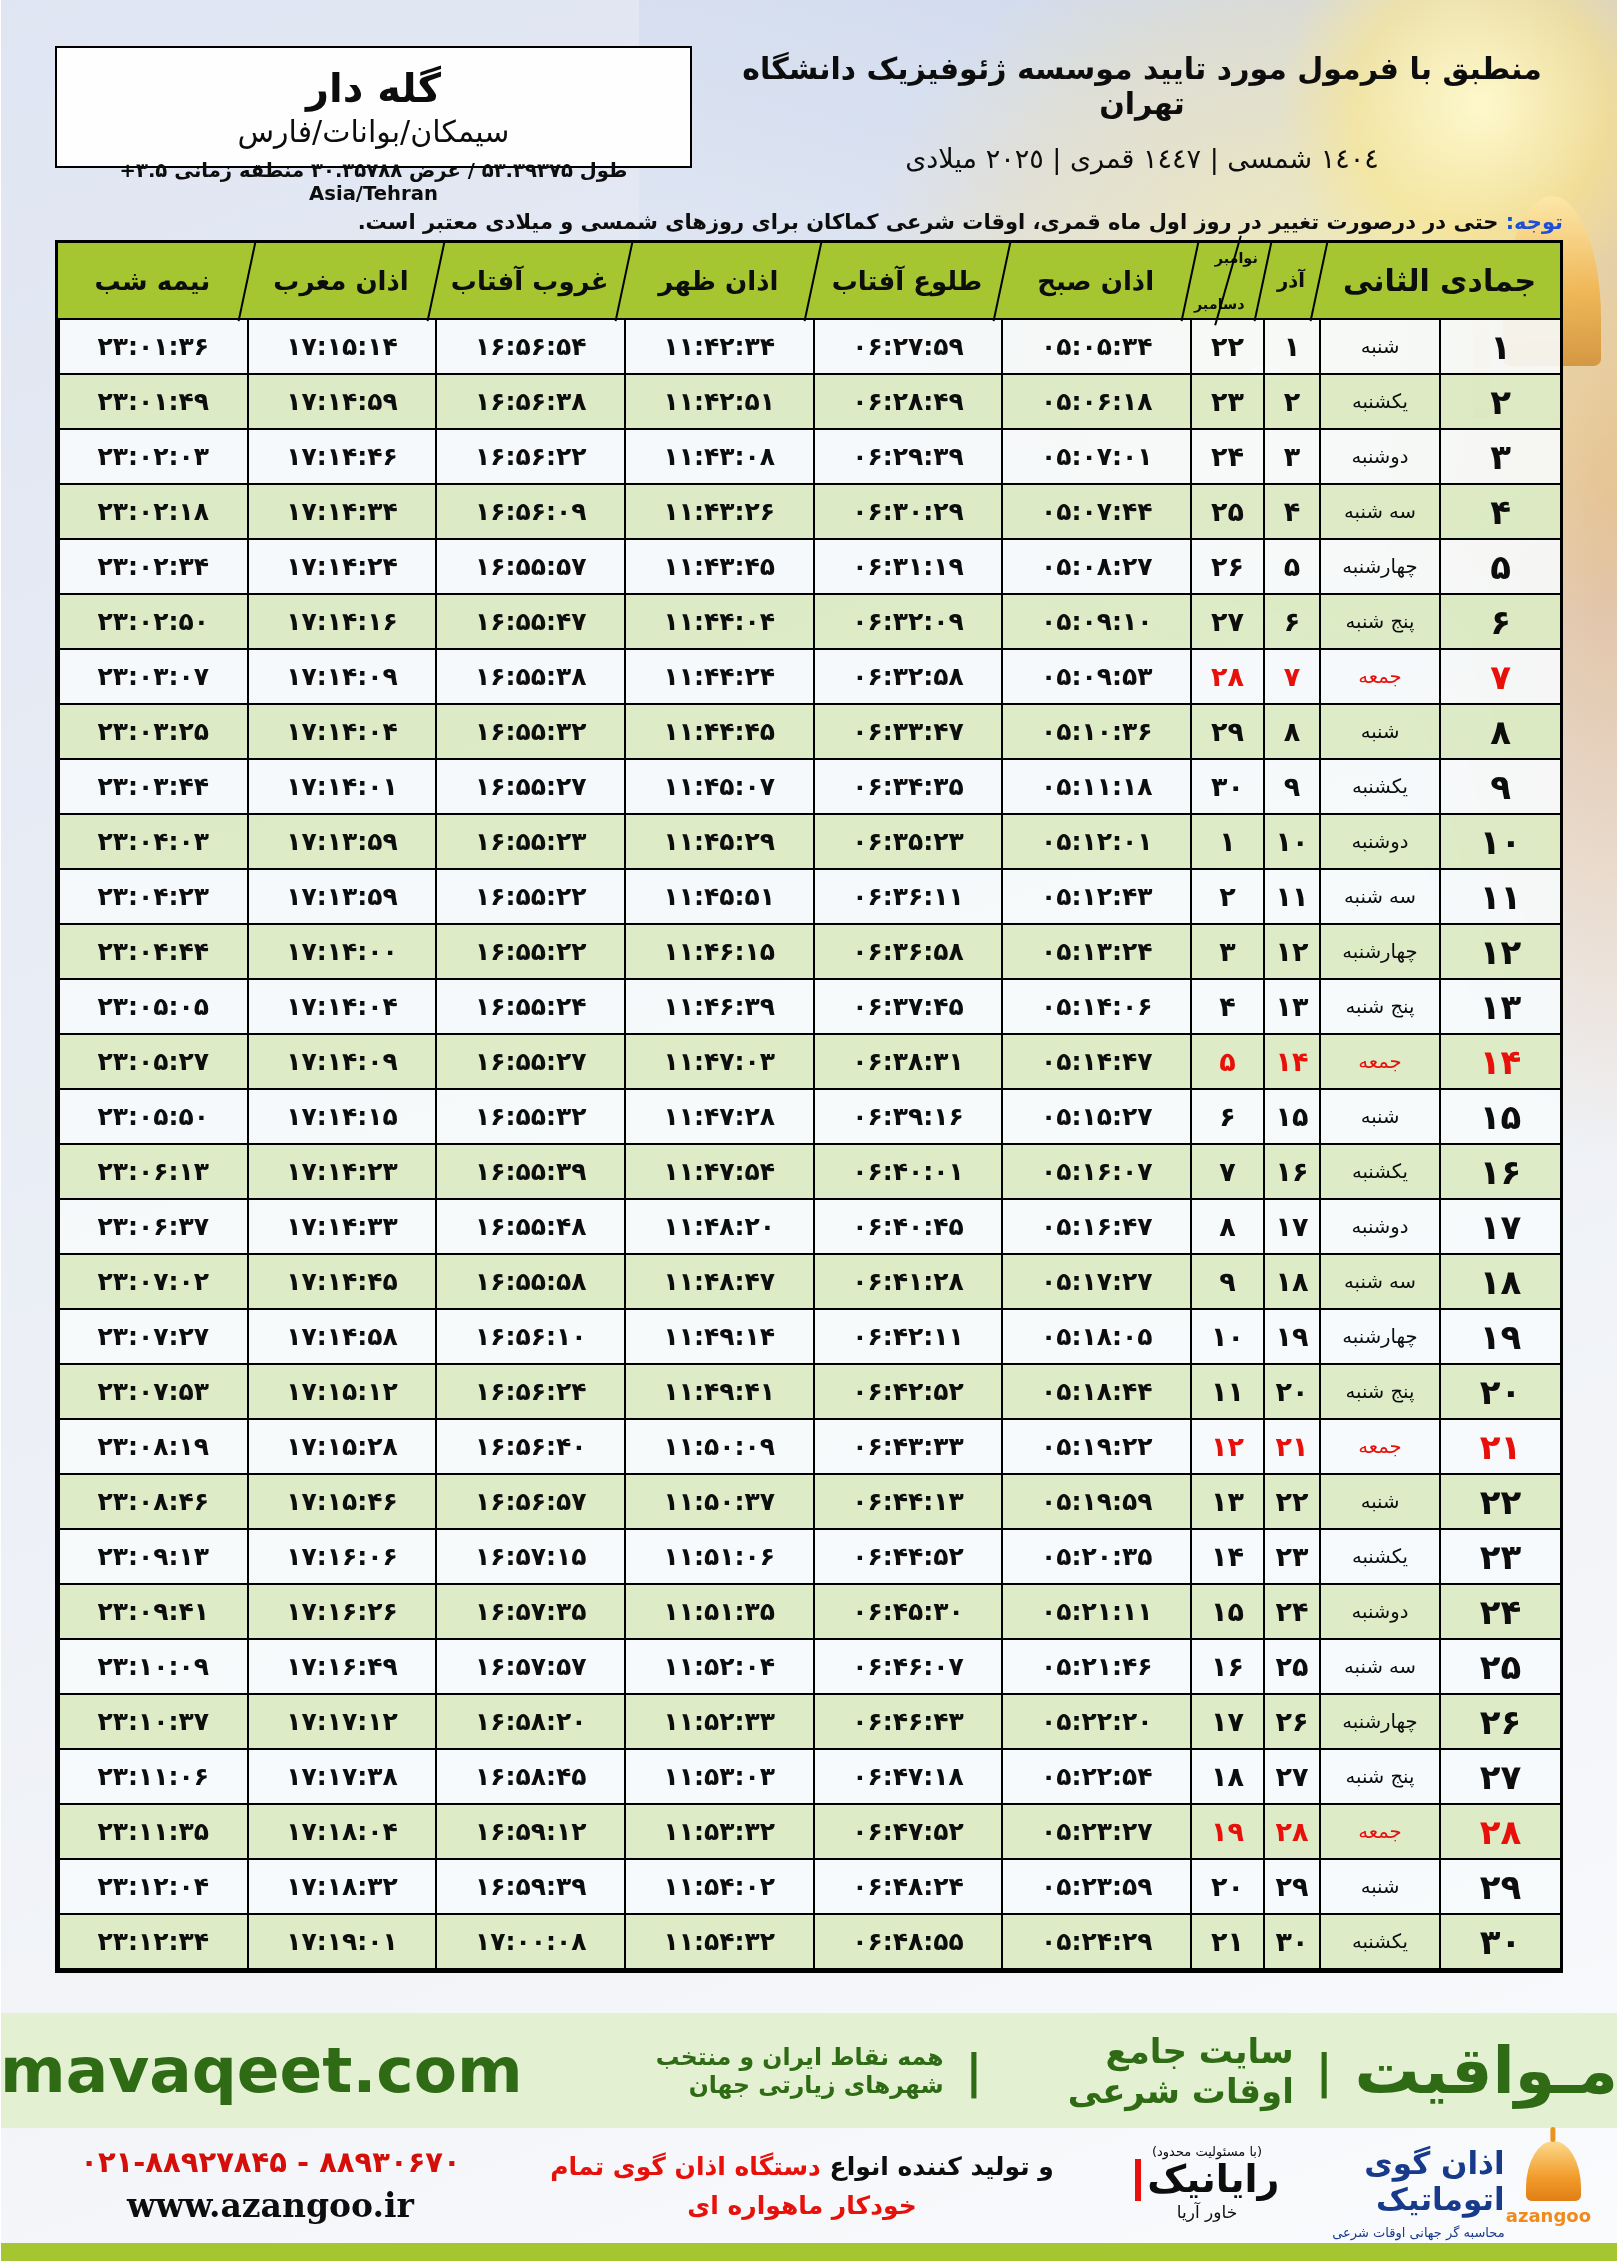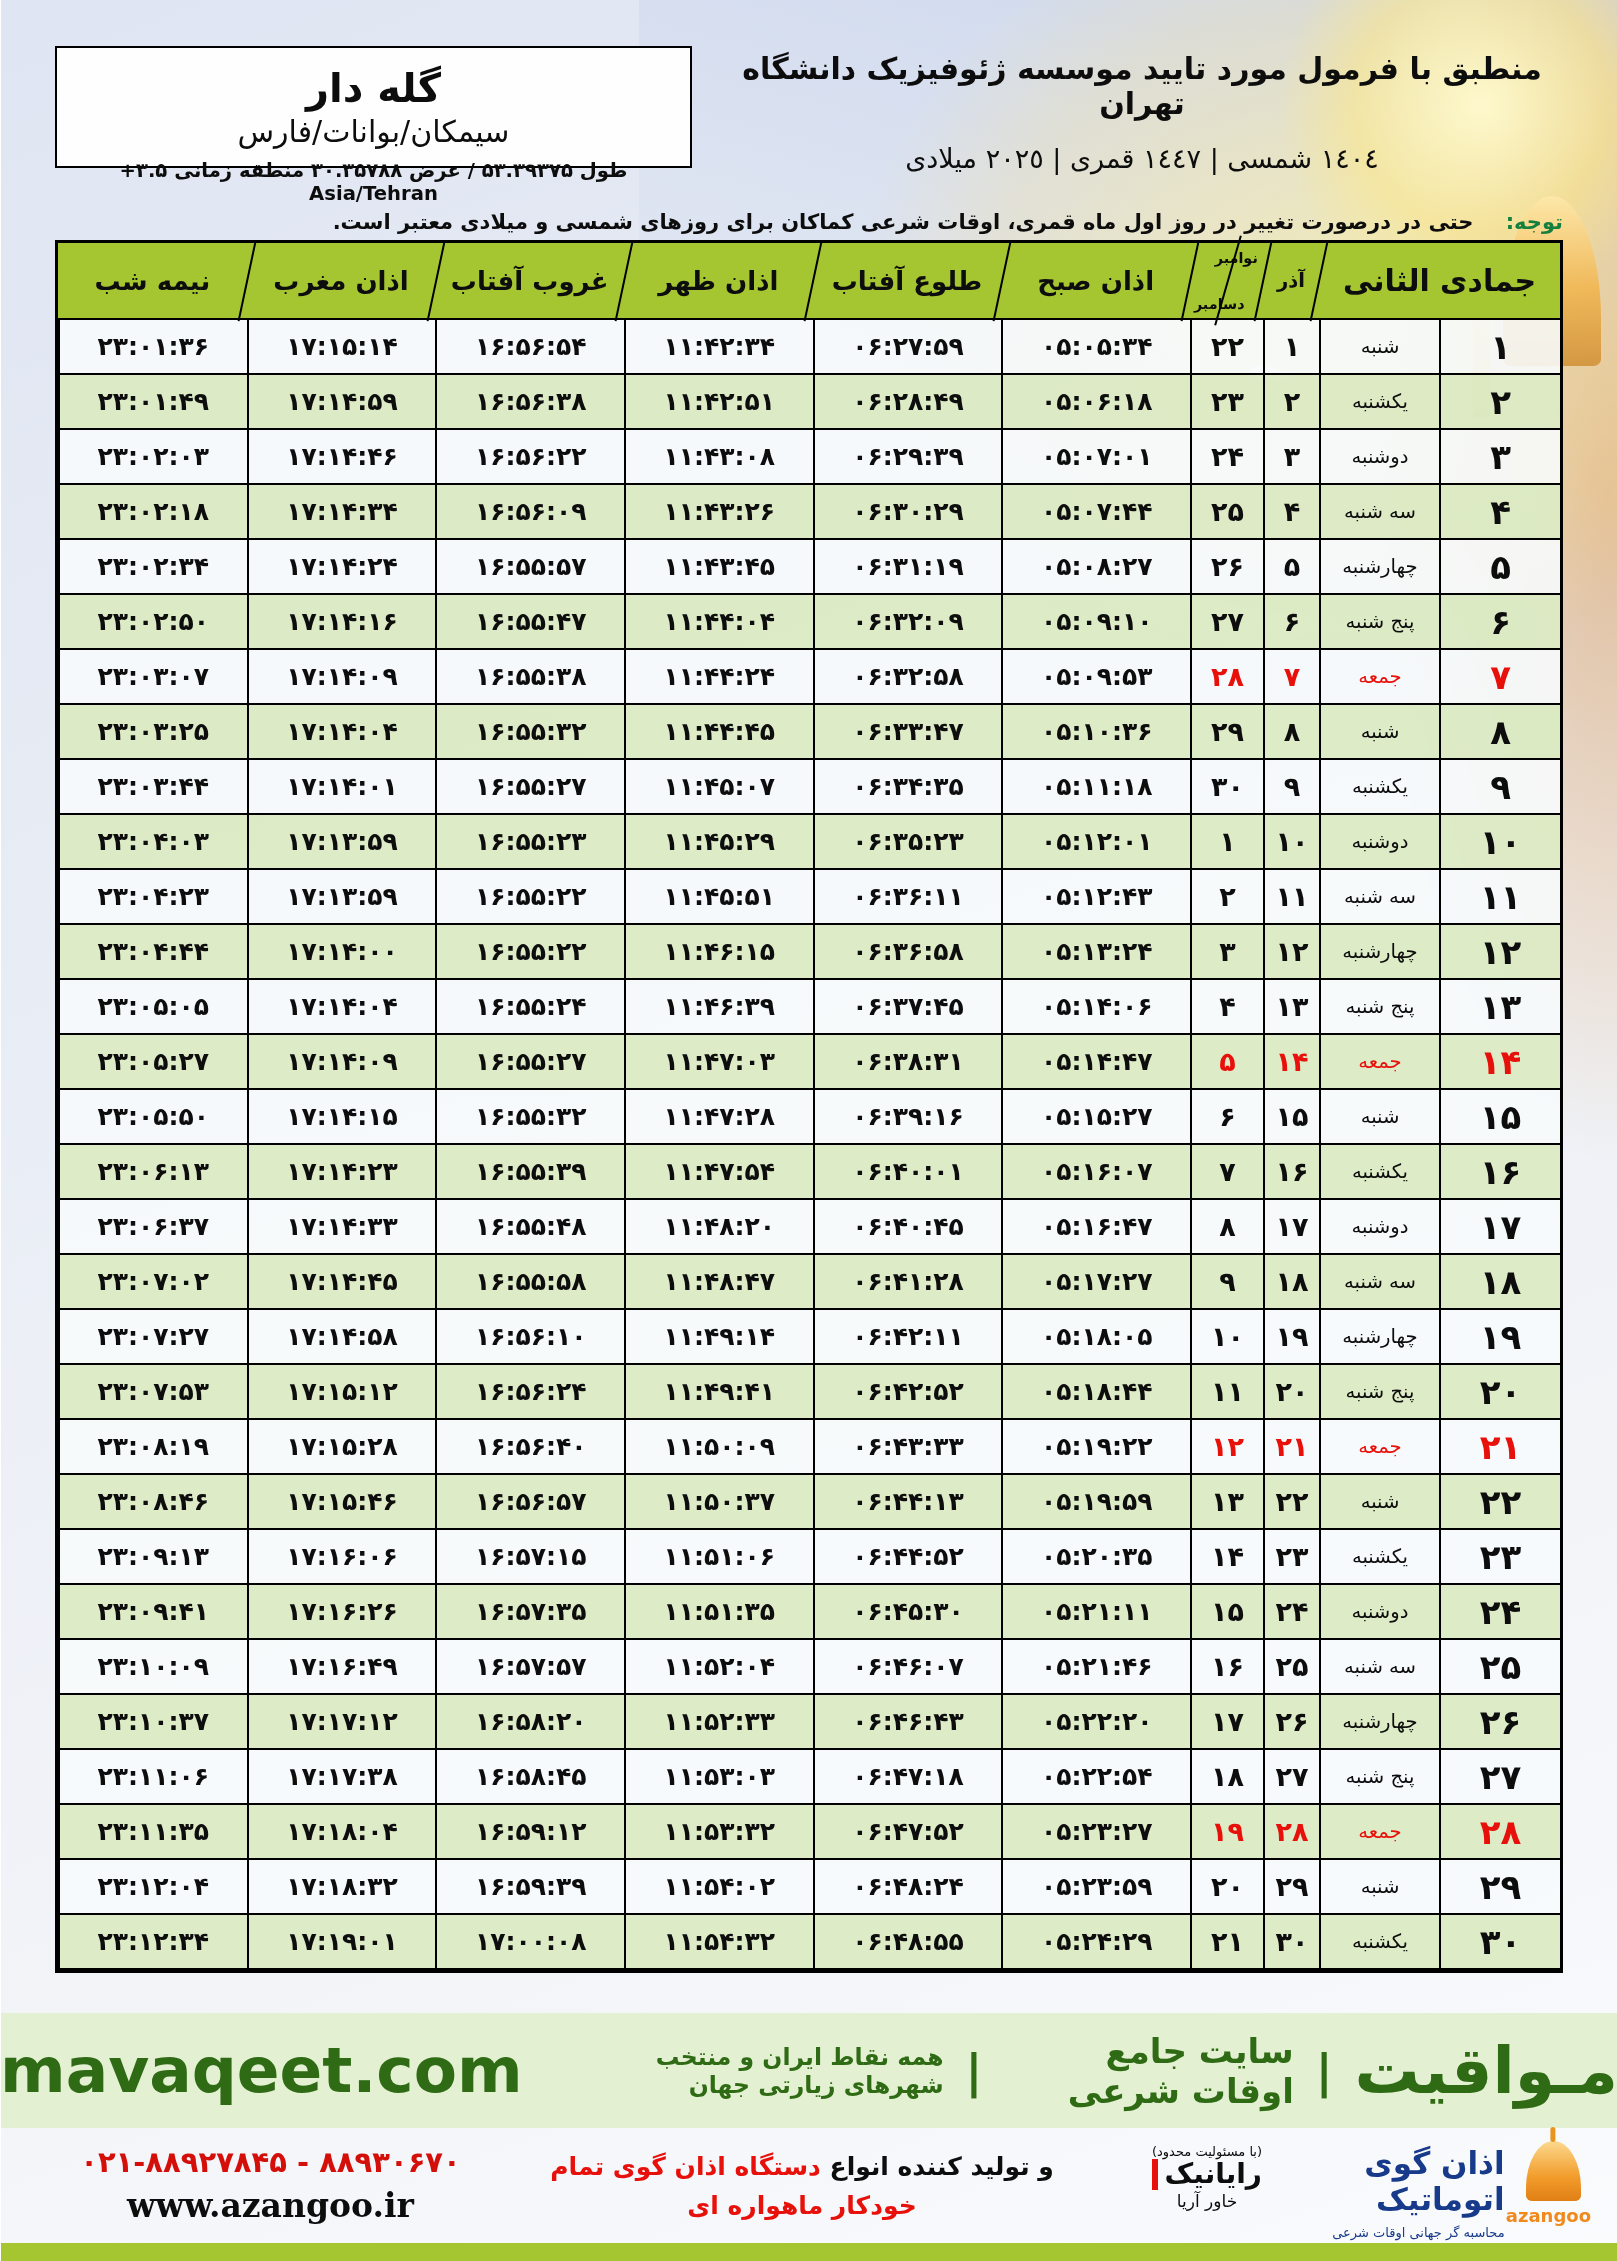--- a/index.html
+++ b/index.html
@@ -29,21 +29,21 @@
   .loc-name{font-size:40px;font-weight:bold;line-height:1.15;}
   .loc-region{font-size:30px;margin-top:2.6px;}
   .loc-coords{font-size:19.6px;font-weight:bold;margin-top:10.4px;}
   
   .title-block{position:absolute;right:55px;top:42px;width:842px;text-align:center;}
   .title-main{font-size:52px;font-weight:bold;line-height:1.2;}
   .title-sub{font-size:30px;font-weight:bold;margin-top:9px;}
   .title-years{font-size:27px;margin-top:22px;}
   
   .notice{position:absolute;top:210px;right:55px;width:1511px;direction:rtl;font-size:21px;font-weight:bold;}
-  .notice-label{color:#15803d;margin-left:25px;}
+  .notice-label{color:#1d4ed8;}
   
   .ptable{position:absolute;left:55px;top:240px;width:1508px;box-sizing:border-box;
     border:3.3px solid #000;direction:rtl;display:grid;
     grid-template-columns:121px 120px 56px 73px repeat(6,1fr);
     grid-template-rows:77px repeat(30,55px);
     background:rgba(255,255,255,.25);}
   .h{background:#a5c630;position:relative;display:flex;align-items:center;justify-content:center;
     border-bottom:2.6px solid #000;font-weight:bold;font-size:26px;overflow:visible;}
   .h-month{grid-column:span 2;font-size:30px;}
   .h-azar{font-size:19.6px;}
@@ -70,21 +70,21 @@
   .band .domain{font-size:63px;font-weight:bold;direction:ltr;margin-right:25px;}
   
   .phone-block{position:absolute;left:55px;top:2145px;width:431px;text-align:center;}
   .phone{font-size:29px;font-weight:bold;color:#d40f0a;direction:ltr;}
   .site{font-size:33px;font-weight:bold;font-family:"DejaVu Serif",serif;margin-top:6.5px;}
   .made-block{position:absolute;left:515px;top:2148px;width:574px;text-align:center;direction:rtl;
     font-size:25px;font-weight:bold;line-height:1.55;}
   .made-block .hl{color:#e8100a;}
   .rayanik{position:absolute;left:1109px;top:2144px;width:196px;text-align:center;direction:rtl;}
   .rayanik .note{font-size:13px;}
-  .rayanik .name{font-size:28px;font-weight:bold;border-left:6.5px solid #e8100a;padding-left:6.5px;display:inline-block;line-height:1.1;}
+  .rayanik .name{font-size:38px;font-weight:bold;border-left:6.5px solid #e8100a;padding-left:6.5px;display:inline-block;line-height:1.1;}
   .rayanik .sub{font-size:17px;margin-top:1.3px;}
   .azangoo{position:absolute;left:1324px;top:2141px;width:267px;display:flex;direction:rtl;gap:10.4px;align-items:flex-start;}
   .az-icon{width:76px;text-align:center;position:relative;}
   .az-dome{width:55px;height:60px;margin:0 auto;position:relative;
     background:linear-gradient(180deg,#fcd98e,#f29c2b 60%,#e07f15);
     border-radius:50% 50% 6.5px 6.5px / 78% 78% 5.2px 5.2px;}
   .az-dome::before{content:"";position:absolute;top:-14.4px;left:50%;width:5.2px;height:15.7px;background:#e8941f;transform:translateX(-50%);border-radius:2.6px;}
   .az-latin{font-size:18px;font-weight:bold;color:#f08a1d;margin-top:3.9px;}
   .az-text{padding-top:3.9px;}
   .az-title{font-size:31px;font-weight:bold;color:#173a8a;}

